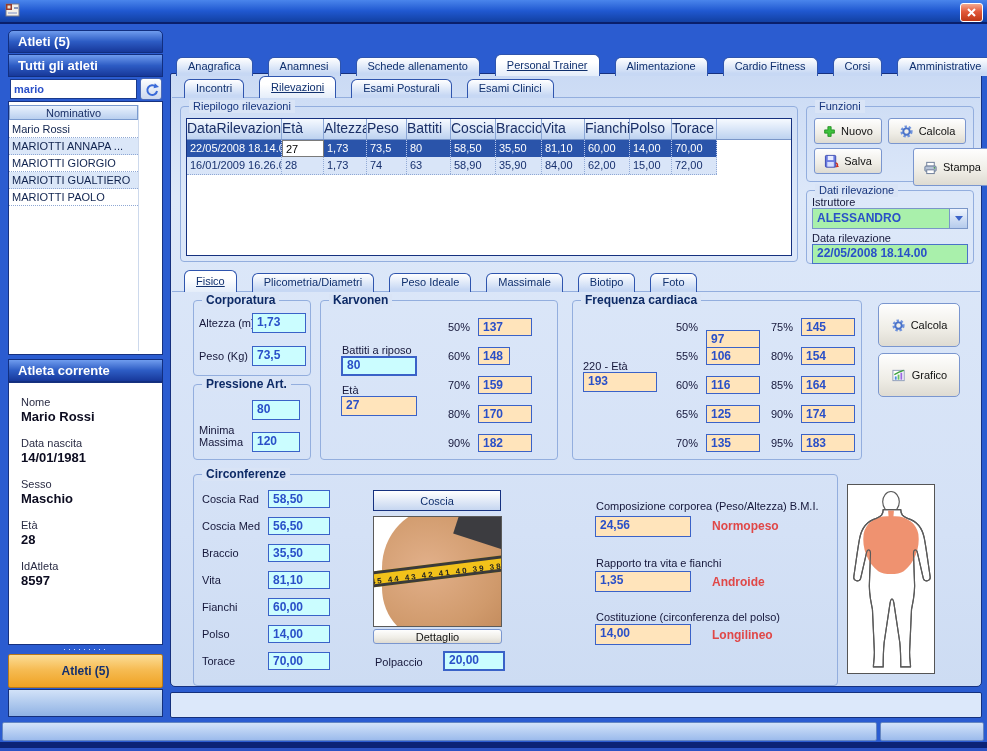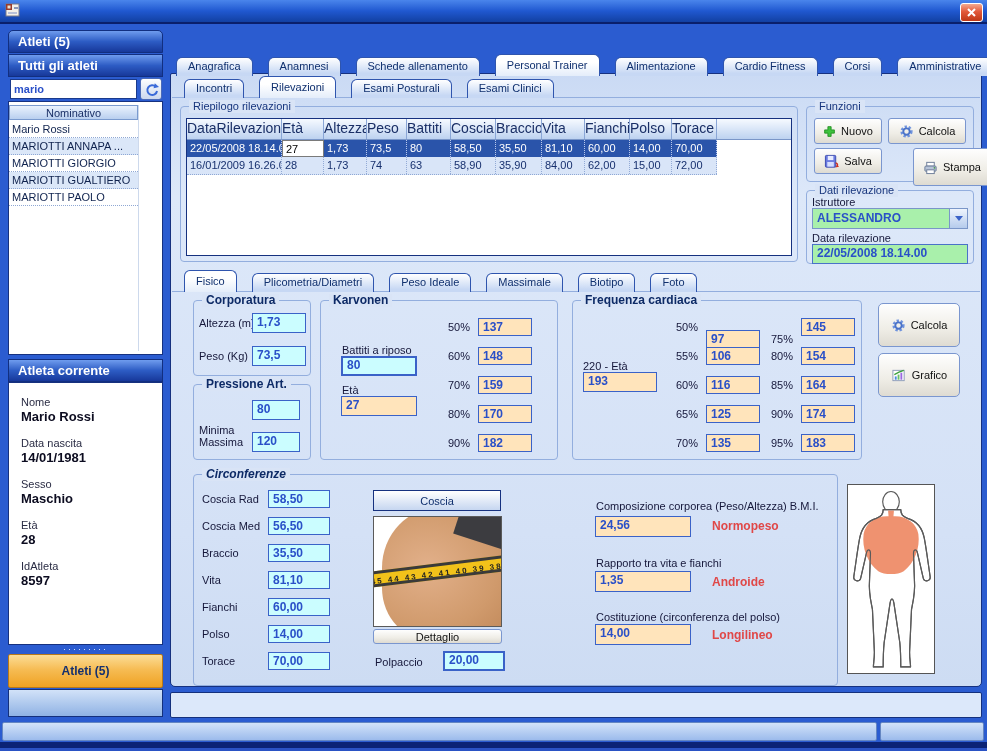--- a/index.html
+++ b/index.html
@@ -40,21 +40,21 @@
     color:#2a50c8;padding:0 3px;background:#fff;}
   .mini-btn{position:absolute;left:140px;top:78px;width:22px;height:22px;box-sizing:border-box;
     background:linear-gradient(180deg,#fdfefe,#ccd8ee);border:1px solid #4a6ab8;border-radius:3px;
     display:flex;align-items:center;justify-content:center;}
   
   .tabs{position:absolute;display:flex;gap:15px;align-items:flex-end;height:21px;}
   .tab{height:18px;line-height:17px;padding:0 11px;font-size:11px;color:#10306e;white-space:nowrap;
     background:linear-gradient(180deg,#ffffff,#c7d8f4 85%);
     border:1px solid #2f55ae;border-bottom:none;border-radius:6px 6px 0 0;cursor:default;}
   .tab.active{background:linear-gradient(180deg,#ffffff 35%,#e4edfa);height:21px;line-height:20px;
-    position:relative;z-index:6;font-weight:normal;}
+    position:relative;z-index:6;font-weight:normal;text-decoration:underline;}
   
   .main-panel{position:absolute;left:170px;top:73px;width:812px;height:614px;box-sizing:border-box;
     background:linear-gradient(180deg,#cadaf4 0%,#dde8f9 20%,#d4e1f6 75%,#cddcf3 100%);
     border:1px solid #16317f;border-radius:2px 2px 5px 5px;z-index:2;}
   .bottom-strip{position:absolute;left:170px;top:692px;width:812px;height:26px;box-sizing:border-box;
     background:#dce8fa;border:1px solid #14307c;border-radius:2px;}
   .statusbar-l{position:absolute;left:2px;top:722px;width:875px;height:19px;box-sizing:border-box;
     background:linear-gradient(180deg,#d3e3f9,#9cbbec);border:1px solid #6486c2;border-radius:2px;}
   .statusbar-r{position:absolute;left:880px;top:722px;width:104px;height:19px;box-sizing:border-box;
     background:linear-gradient(180deg,#d3e3f9,#9cbbec);border:1px solid #6486c2;border-radius:2px;}
@@ -324,21 +324,21 @@
   <div class="box" style="left:320px;top:300px;width:238px;height:160px;z-index:3;">
     <span class="box-title b">Karvonen</span>
   </div>
   <div class="lbl" style="left:342px;top:344px;z-index:3;">Battiti a riposo</div>
   <div class="fld cyan focus" style="left:341px;top:356px;width:76px;z-index:3;">80</div>
   <div class="lbl" style="left:342px;top:384px;z-index:3;">Età</div>
   <div class="fld peach" style="left:341px;top:396px;width:76px;z-index:3;">27</div>
   <div class="pctl" style="left:440px;top:321px;z-index:3;">50%</div>
   <div class="fld peach sm" style="left:478px;top:318px;width:54px;z-index:3;">137</div>
   <div class="pctl" style="left:440px;top:350px;z-index:3;">60%</div>
-  <div class="fld peach sm" style="left:478px;top:347px;width:54px;z-index:3;">148</div>
+  <div class="fld peach sm" style="left:478px;top:347px;width:32px;z-index:3;">148</div>
   <div class="pctl" style="left:440px;top:379px;z-index:3;">70%</div>
   <div class="fld peach sm" style="left:478px;top:376px;width:54px;z-index:3;">159</div>
   <div class="pctl" style="left:440px;top:408px;z-index:3;">80%</div>
   <div class="fld peach sm" style="left:478px;top:405px;width:54px;z-index:3;">170</div>
   <div class="pctl" style="left:440px;top:437px;z-index:3;">90%</div>
   <div class="fld peach sm" style="left:478px;top:434px;width:54px;z-index:3;">182</div>
 
   <div class="box" style="left:572px;top:300px;width:290px;height:160px;z-index:3;">
     <span class="box-title b">Frequenza cardiaca</span>
   </div>
@@ -347,21 +347,21 @@
   <div class="pctl" style="left:668px;top:321px;z-index:3;">50%</div>
   <div class="fld peach sm" style="left:706px;top:330px;width:54px;z-index:3;">97</div>
   <div class="pctl" style="left:668px;top:350px;z-index:3;">55%</div>
   <div class="fld peach sm" style="left:706px;top:347px;width:54px;z-index:3;">106</div>
   <div class="pctl" style="left:668px;top:379px;z-index:3;">60%</div>
   <div class="fld peach sm" style="left:706px;top:376px;width:54px;z-index:3;">116</div>
   <div class="pctl" style="left:668px;top:408px;z-index:3;">65%</div>
   <div class="fld peach sm" style="left:706px;top:405px;width:54px;z-index:3;">125</div>
   <div class="pctl" style="left:668px;top:437px;z-index:3;">70%</div>
   <div class="fld peach sm" style="left:706px;top:434px;width:54px;z-index:3;">135</div>
-  <div class="pctl" style="left:763px;top:333px;z-index:3;">75%</div>
+  <div class="pctl" style="left:763px;top:321px;z-index:3;">75%</div>
   <div class="fld peach sm" style="left:801px;top:318px;width:54px;z-index:3;">145</div>
   <div class="pctl" style="left:763px;top:350px;z-index:3;">80%</div>
   <div class="fld peach sm" style="left:801px;top:347px;width:54px;z-index:3;">154</div>
   <div class="pctl" style="left:763px;top:379px;z-index:3;">85%</div>
   <div class="fld peach sm" style="left:801px;top:376px;width:54px;z-index:3;">164</div>
   <div class="pctl" style="left:763px;top:408px;z-index:3;">90%</div>
   <div class="fld peach sm" style="left:801px;top:405px;width:54px;z-index:3;">174</div>
   <div class="pctl" style="left:763px;top:437px;z-index:3;">95%</div>
   <div class="fld peach sm" style="left:801px;top:434px;width:54px;z-index:3;">183</div>
 
@@ -376,21 +376,21 @@
     <svg width="16" height="15" viewBox="0 0 16 16">
       <rect x="1.5" y="2.5" width="12" height="11" fill="#fff" stroke="#8a9ab8"></rect>
       <rect x="3.5" y="9" width="2" height="3.5" fill="#4a8ae0"></rect>
       <rect x="6.5" y="7" width="2" height="5.5" fill="#6ac06a"></rect>
       <rect x="9.5" y="5" width="2" height="7.5" fill="#9a6ae0"></rect>
       <path d="M3 7 L8 4.5 L13 2.5" stroke="#3aa03a" stroke-width="1.4" fill="none"></path>
     </svg>
     <span>Grafico</span>
   </div>
 
-  <div class="box" style="left:193px;top:474px;width:645px;height:212px;z-index:3;font-style:italic;">
+  <div class="box" style="left:193px;top:474px;width:645px;height:212px;z-index:3;">
     <span class="box-title b">Circonferenze</span>
   </div>
   <div class="lbl" style="left:202px;top:493px;z-index:3;">Coscia Rad</div>
   <div class="fld cyan sm" style="left:268px;top:490px;width:62px;z-index:3;">58,50</div>
   <div class="lbl" style="left:202px;top:520px;z-index:3;">Coscia Med</div>
   <div class="fld cyan sm" style="left:268px;top:517px;width:62px;z-index:3;">56,50</div>
   <div class="lbl" style="left:202px;top:547px;z-index:3;">Braccio</div>
   <div class="fld cyan sm" style="left:268px;top:544px;width:62px;z-index:3;">35,50</div>
   <div class="lbl" style="left:202px;top:574px;z-index:3;">Vita</div>
   <div class="fld cyan sm" style="left:268px;top:571px;width:62px;z-index:3;">81,10</div>

